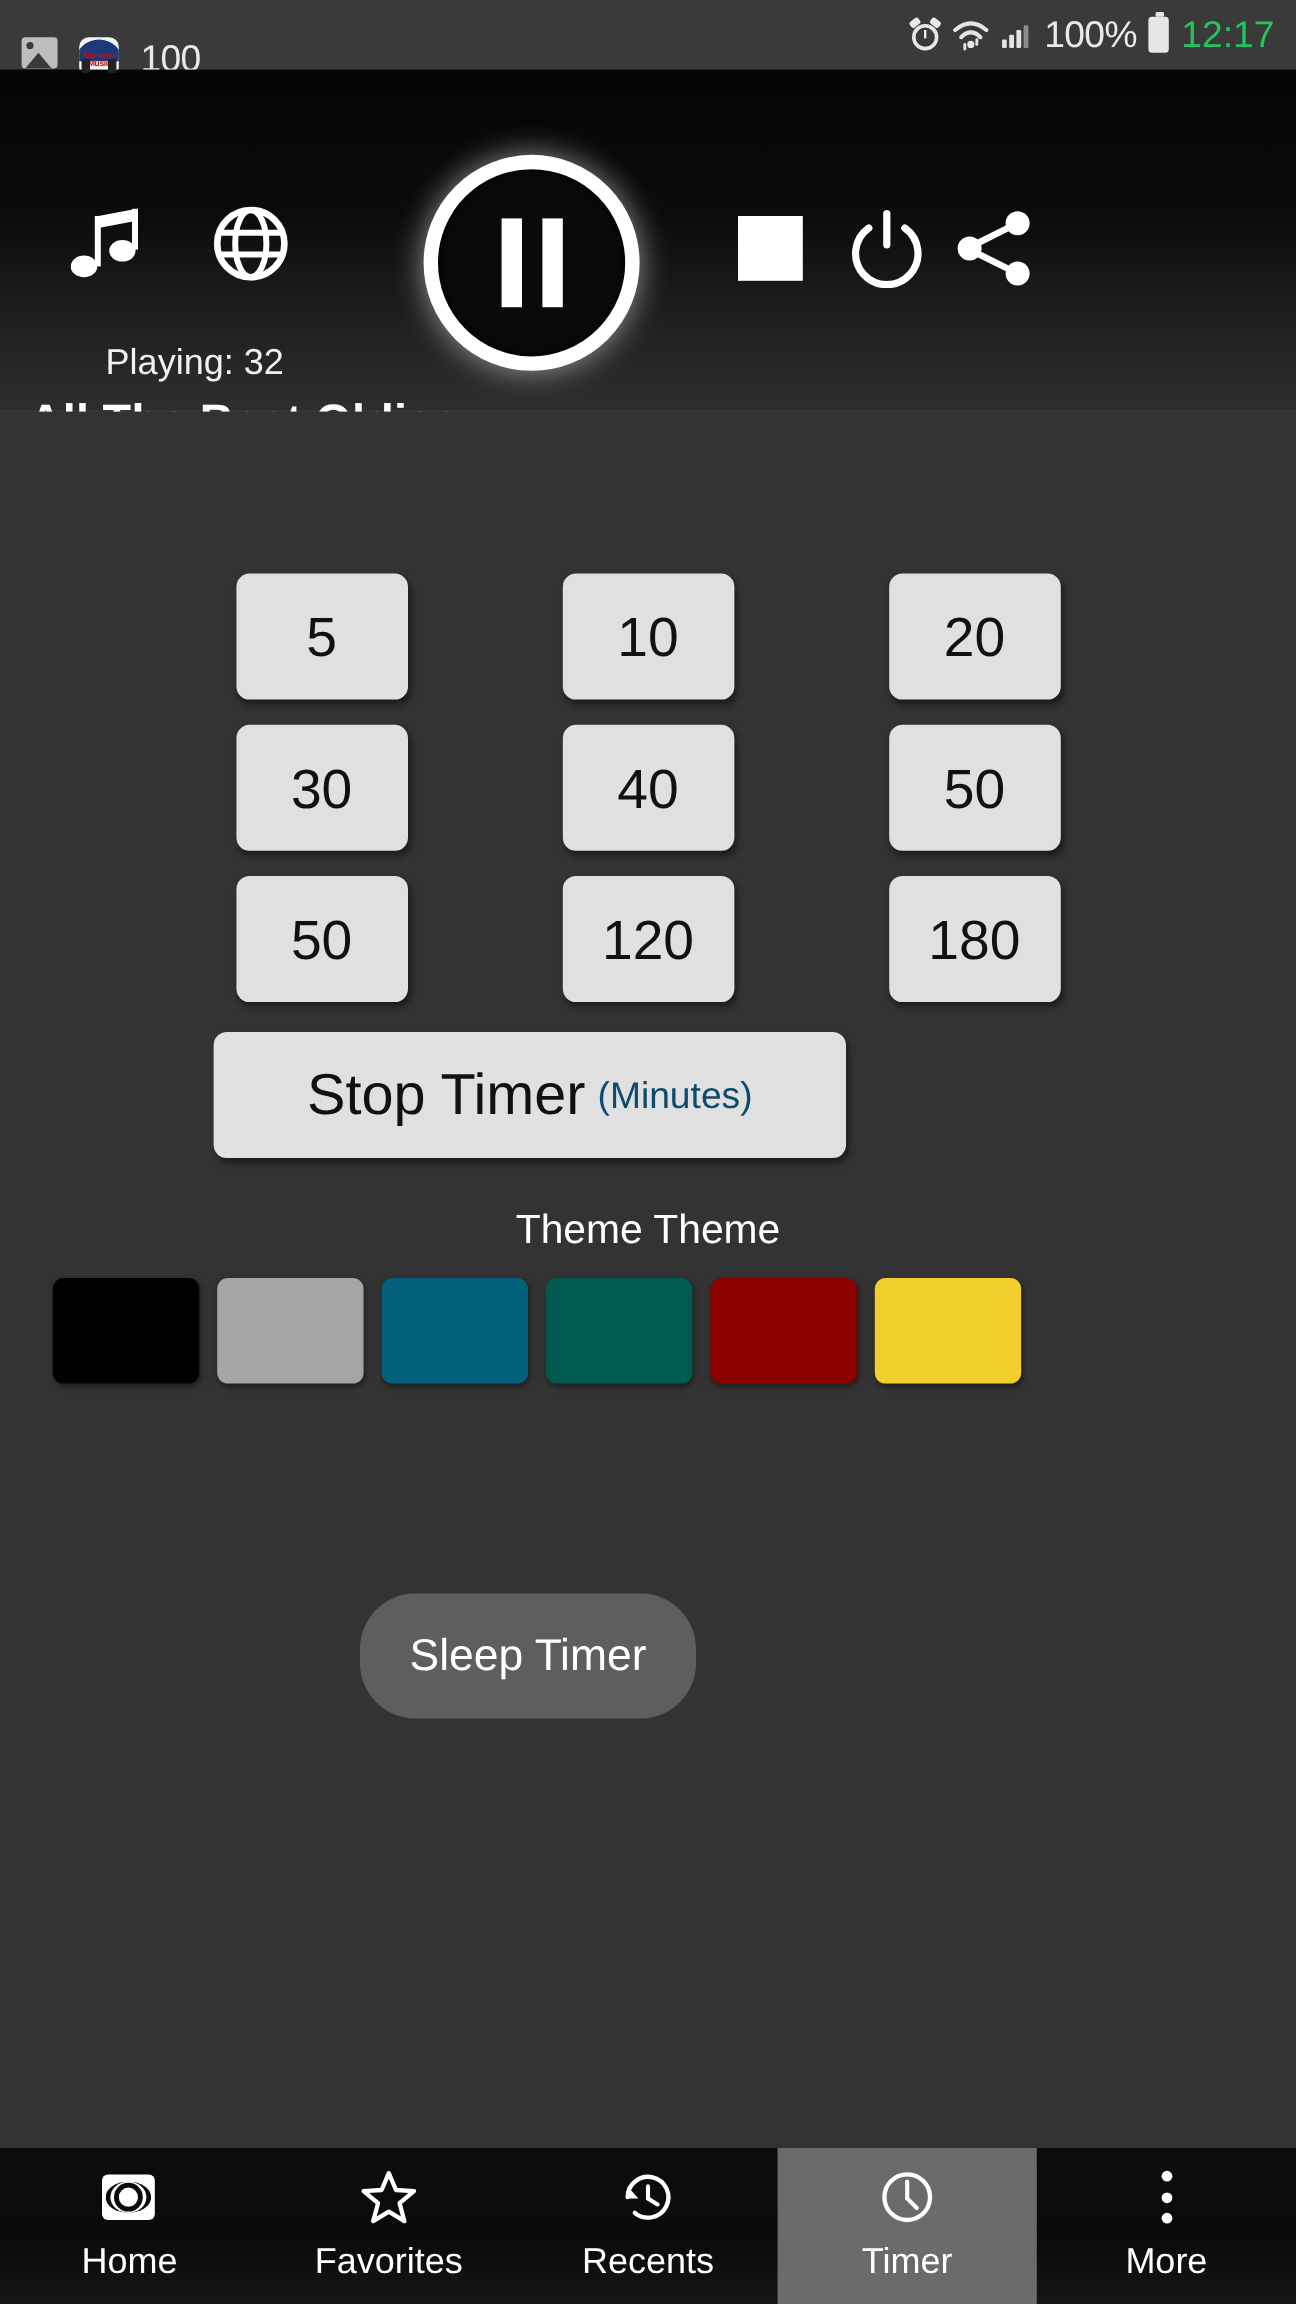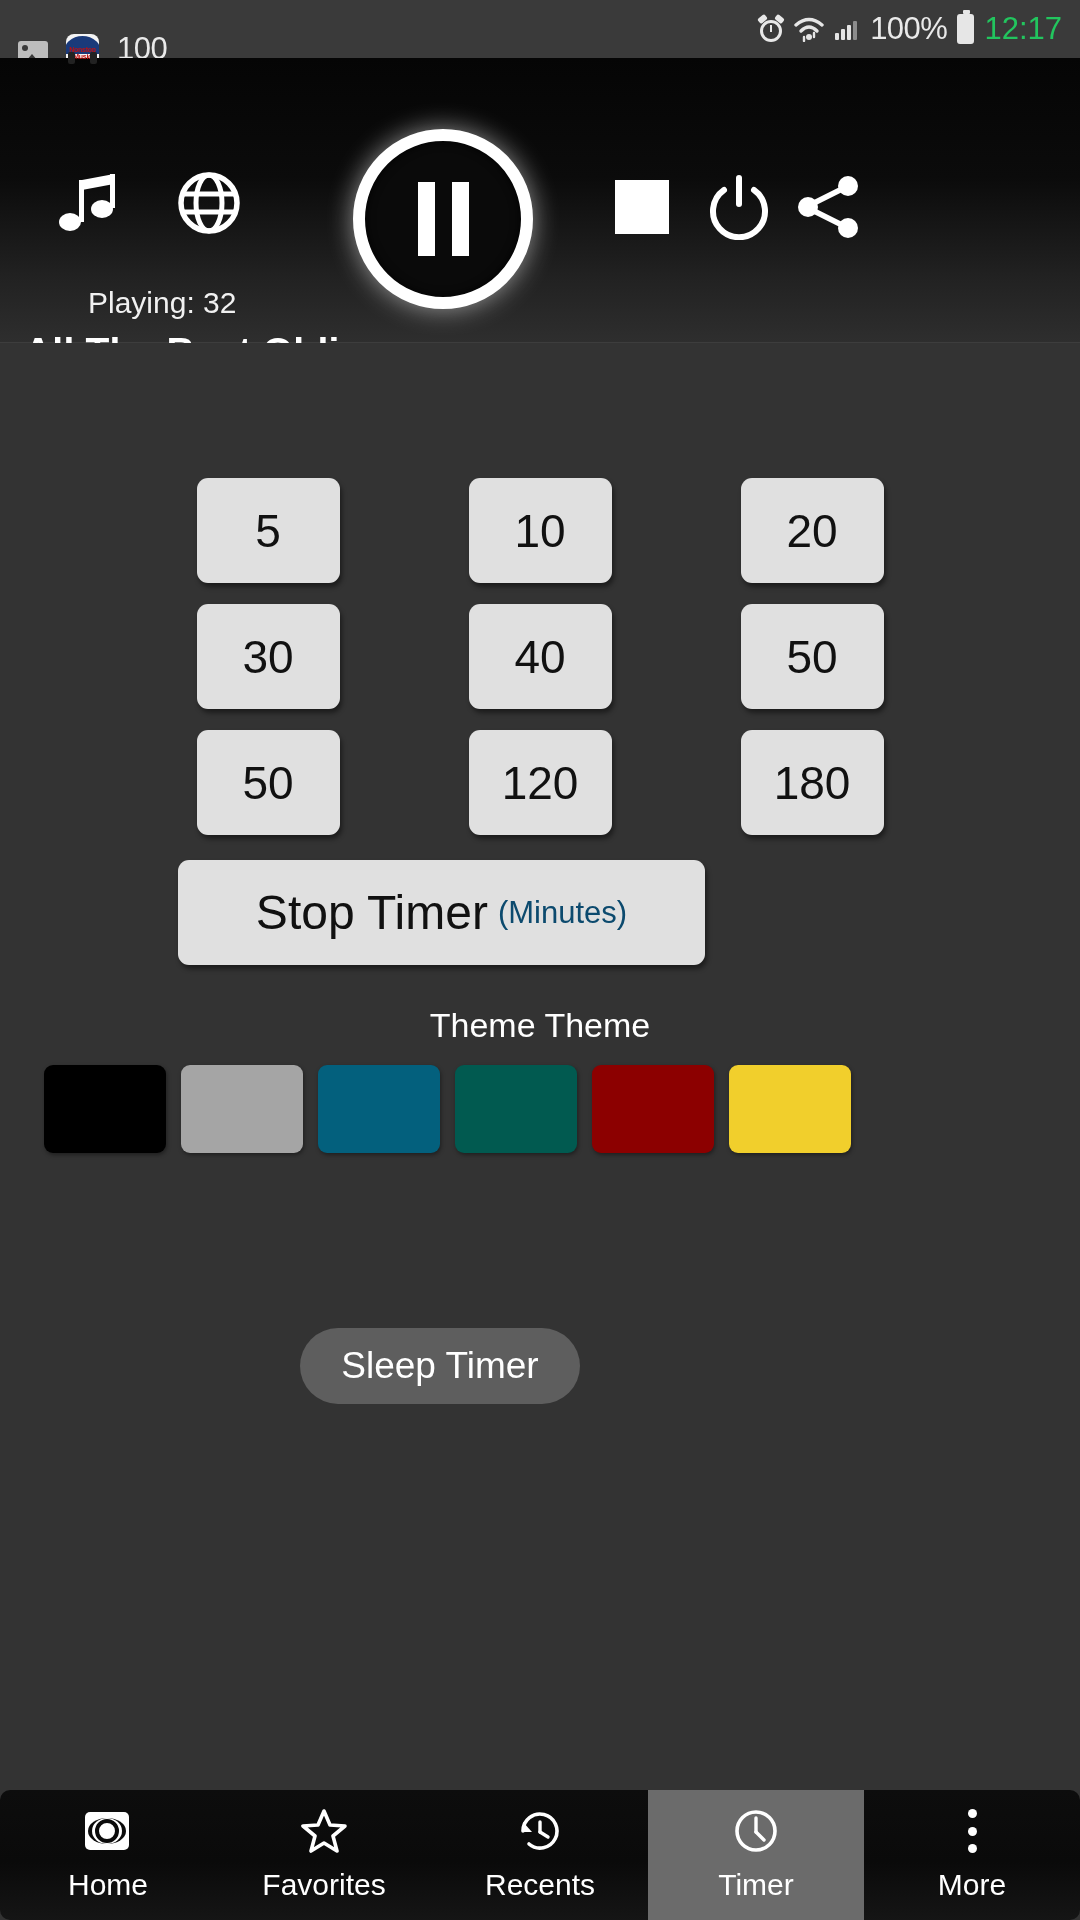--- a/index.html
+++ b/index.html
@@ -17,21 +17,21 @@
   }
 
   
   .status-bar {
     height:58px; flex:0 0 58px;
     background:#3a3a3a;
     display:flex; align-items:center;
     padding:0 18px;
     color:#e8e8e8;
   }
-  .sb-left { display:flex; align-items:flex-end; gap:18px;margin-top:40px; }
+  .sb-left { display:flex; align-items:flex-start; gap:18px;margin-top:40px; }
   .sb-right { display:flex; align-items:center; gap:10px; margin-left:auto; }
   .sb-text { font-size:31px; font-weight:400; letter-spacing:-0.5px; color:#e9e9e9; }
   .sb-clock { font-size:31px; color:#22c55e; letter-spacing:0px; }
 
   .ico-gallery {
     width:30px; height:26px; background:#bdbdbd;
     border-radius:3px; position:relative; overflow:hidden;
   }
   .ico-gallery::before {
     content:""; position:absolute; left:4px; top:4px;
@@ -173,32 +173,31 @@
     position:absolute; left:44px; top:722px;
     width:992px; display:flex; gap:15px;
   }
   .swatch {
     width:122px; height:88px; border-radius:9px; cursor:pointer;
     box-shadow:1px 2px 4px rgba(0,0,0,0.4);
   }
 
   .sleep-timer-pill {
     position:absolute; left:300px; top:985px;
-    width:280px; height:76px; border-radius:46px;
+    width:280px; height:104px; border-radius:46px;
     background:#5e5e5e; border:none; color:#ffffff;
     font-size:37px; font-family:"Liberation Sans", sans-serif;
     display:flex; align-items:center; justify-content:center;
     cursor:pointer;
   }
 
   
   .bottom-nav {
     flex:0 0 130px; display:flex;
     background:linear-gradient(180deg,#0d0d0d 0%,#0a0a0a 55%,#151515 100%);
-    border-radius:10px;
   }
   .nav-item {
     flex:1 1 0; display:flex; flex-direction:column;
     align-items:center; justify-content:center; gap:14px;
     cursor:pointer; position:relative;
   }
   .nav-item.active { background:#6b6b6b; }
   .nav-label { font-size:30px; color:#ffffff; }
   .nav-ico { width:46px; height:46px; position:relative; }
 

